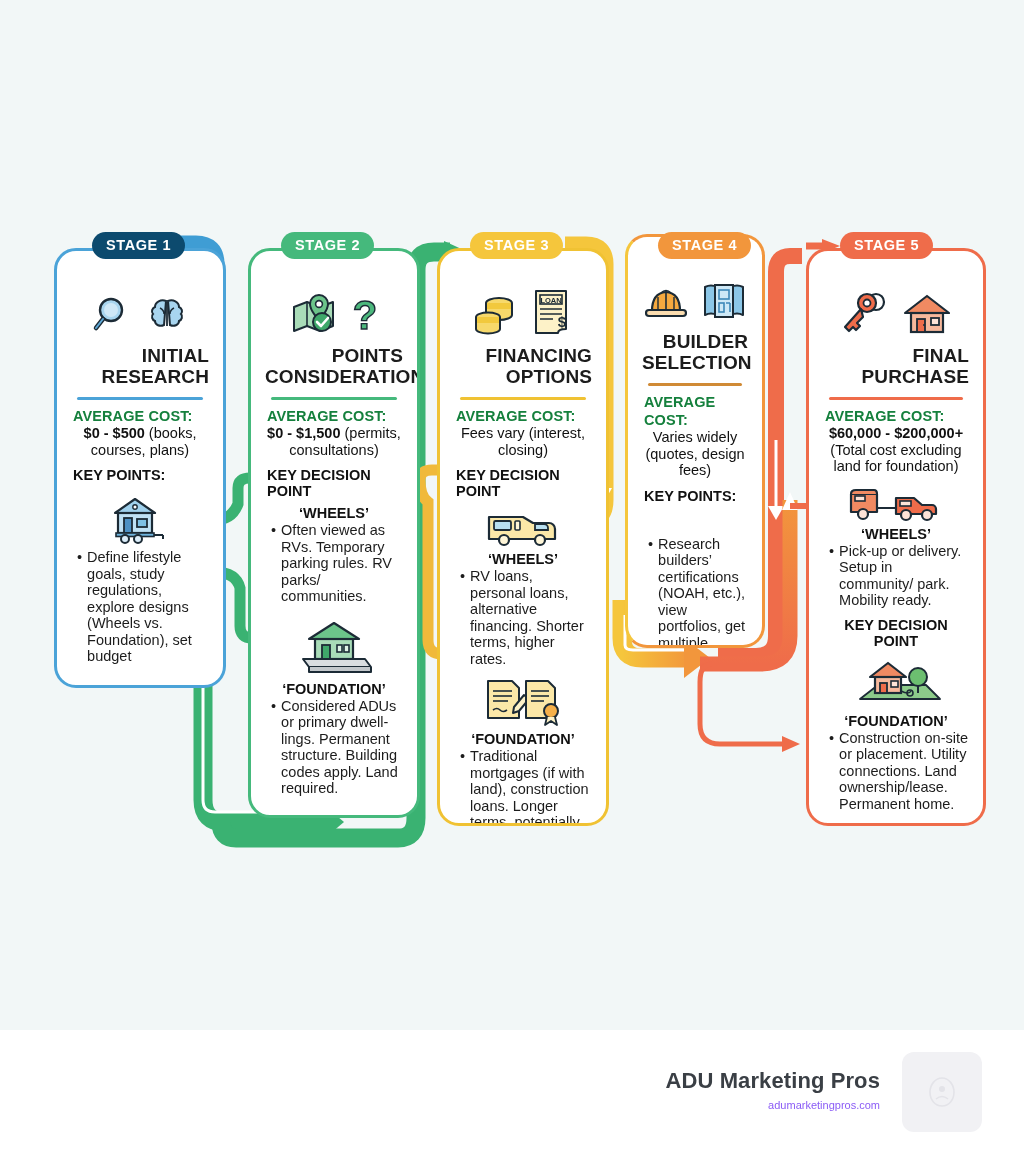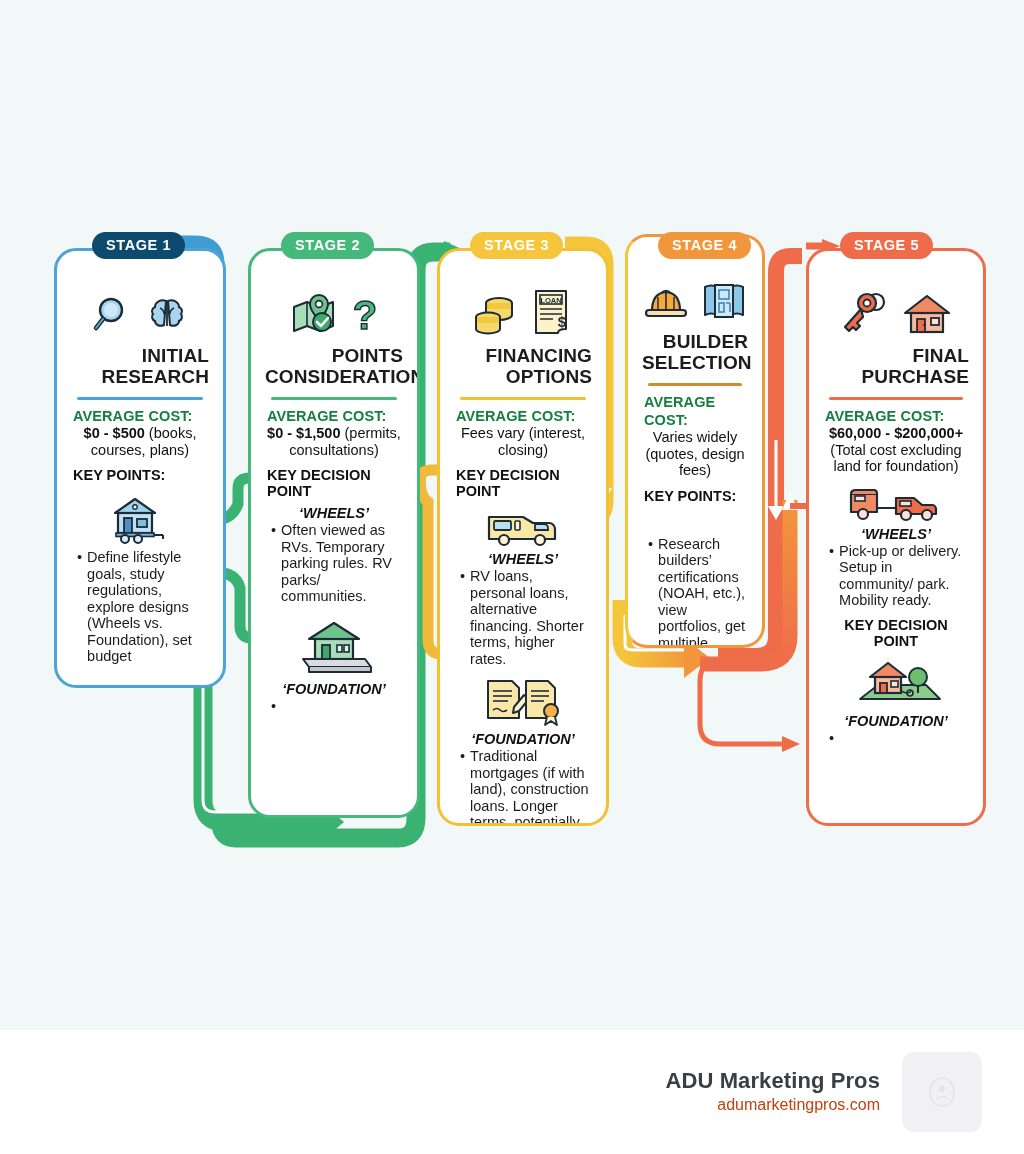--- a/index.html
+++ b/index.html
@@ -76,21 +76,21 @@
   .cost-label-wrap { text-align:left; padding-left:2px; }
 
   .kp-label {
     font-weight:bold; font-size:14.5px; color:#111; line-height:16px;
     text-align:left; padding-left:2px; margin-bottom:6px;
   }
   .kp-label.center { text-align:center; padding-left:0; }
 
   .branch-head {
     font-weight:bold; font-size:14.5px; color:#111;
-    text-align:center; margin-top:2px; margin-bottom:1px;font-style:italic;
+    text-align:center; margin-top:2px; margin-bottom:1px;
   }
 
   .bullet {
     display:flex; font-size:14.5px; line-height:16.5px; color:#1c1c1c;
     padding-left:6px;
   }
   .bullet .dot { margin-right:5px; }
   .bullet .txt { flex:1; }
 
   .mini-icon { display:flex; justify-content:center; margin:10px 0 4px 0; }
@@ -104,21 +104,21 @@
     background:#ffffff;
     display:flex; align-items:center; justify-content:flex-end;
     padding-right:42px; gap:22px;
   }
   #brand-text { text-align:right; }
   #brand-name {
     font-weight:bold; font-size:22px; color:#3a3f45; letter-spacing:.1px;
     line-height:26px;
     margin-left:16px;
   }
-  #brand-url { font-size:16px; color:#c2410c; line-height:22px; }
+  #brand-url { font-size:11px; color:#8b5cf6; line-height:22px; }
   #brand-logo {
     width:80px; height:80px; border-radius:12px; background:#f1f1f4;
     display:flex; align-items:center; justify-content:center;
   }
 </style>
 </head>
 <body>
 
 <div id="canvas">
 
@@ -313,20 +313,21 @@
           <rect x="27" y="30" width="8" height="14" fill="#3fa86a" stroke="#1c2b36" stroke-width="1.8"></rect>
           <rect x="42" y="30" width="5" height="7" fill="#dff3e6" stroke="#1c2b36" stroke-width="1.6"></rect>
           <rect x="49" y="30" width="5" height="7" fill="#dff3e6" stroke="#1c2b36" stroke-width="1.6"></rect>
           <path d="M8 44 L70 44 L76 52 L14 52 z" fill="#d9dde0" stroke="#1c2b36" stroke-width="2" stroke-linejoin="round"></path>
           <path d="M14 52 L14 57 L76 57 L76 52" fill="#c2c7cb" stroke="#1c2b36" stroke-width="2" stroke-linejoin="round"></path>
         </svg>
       </div>
       <div class="branch-head">‘FOUNDATION’</div>
       <div class="bullet">
         <span class="dot">•</span>
+        <span class="txt">Considered ADUs or primary dwell-lings. Permanent structure. Building codes apply. Land required.</span>
       </div>
     </div>
   </div>
   <div class="stage-badge" style="left:281px; top:232px; background:#45b97c;">STAGE 2</div>
 
   <div class="stage-card" style="left:437px; top:248px; width:172px; height:578px; border-color:#f0c233;">
     <div class="stage-inner">
       <div class="icon-row">
         <svg width="48" height="48" viewBox="0 0 48 48">
           <ellipse cx="26" cy="14" rx="13" ry="5" fill="#f7d96b" stroke="#1c2b36" stroke-width="2"></ellipse>
@@ -491,20 +492,21 @@
           <rect x="43" y="26" width="7" height="6" fill="#fde3d7" stroke="#1c2b36" stroke-width="1.6"></rect>
           <circle cx="70" cy="22" r="9" fill="#6cbf70" stroke="#1c2b36" stroke-width="2"></circle>
           <line x1="70" y1="30" x2="70" y2="38" stroke="#1c2b36" stroke-width="2"></line>
           <path d="M53 36 q8 4 10 0" fill="none" stroke="#1c2b36" stroke-width="1.6"></path>
           <circle cx="62" cy="38" r="3" fill="none" stroke="#1c2b36" stroke-width="1.6"></circle>
         </svg>
       </div>
       <div class="branch-head">‘FOUNDATION’</div>
       <div class="bullet">
         <span class="dot">•</span>
+        <span class="txt">Construction on-site or placement. Utility connections. Land ownership/lease. Permanent home.</span>
       </div>
     </div>
   </div>
   <div class="stage-badge" style="left:840px; top:232px; background:#ef6c4a;">STAGE 5</div>
 
 </div>
 
 <div id="footer">
   <div id="brand-text">
     <div id="brand-name">ADU Marketing Pros</div>

